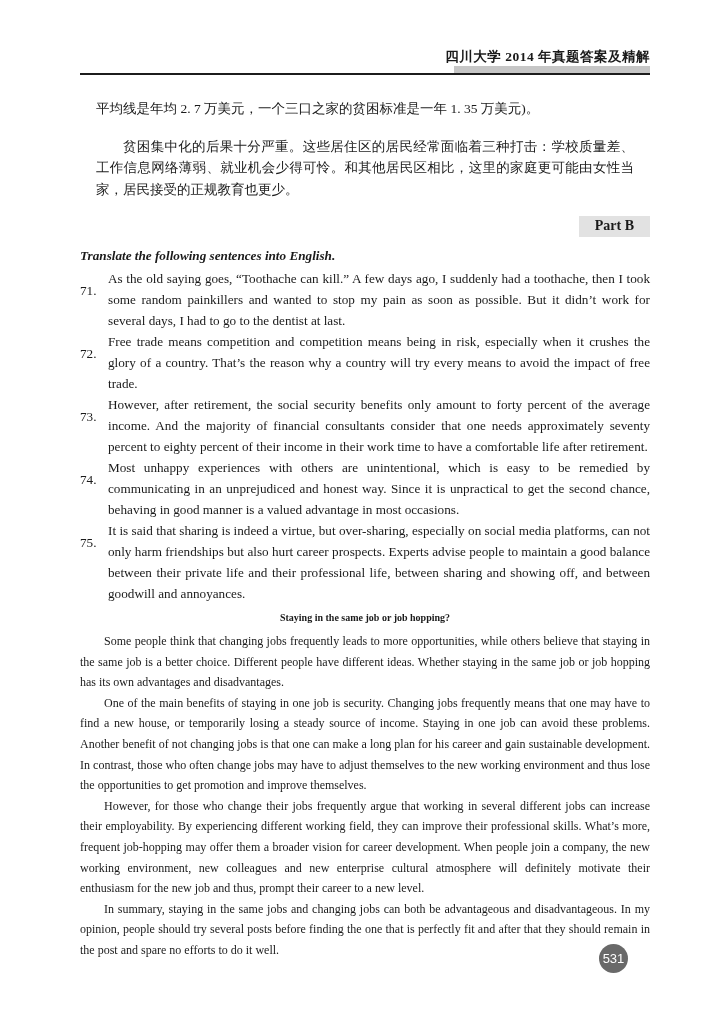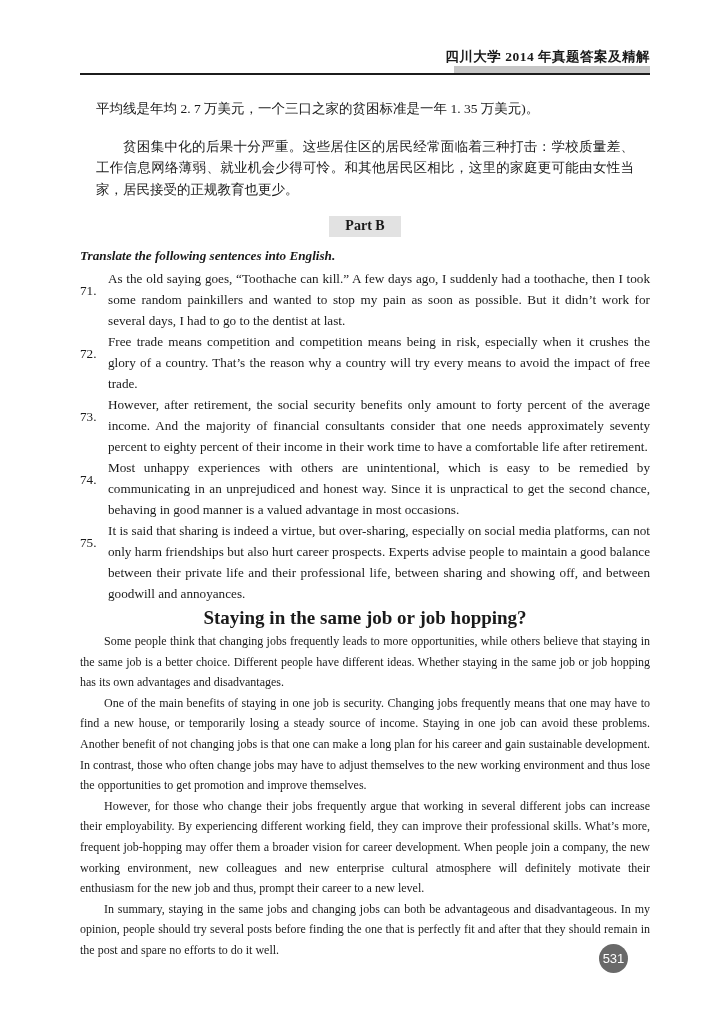--- a/index.html
+++ b/index.html
@@ -43,21 +43,21 @@
   }
 
   .cn-para {
     margin: 16px;
     font-size: 13.5px;
     line-height: 21.5px;
     text-align: justify;
   }
   .cn-indent { text-indent: 2em; }
 
-  .partb-wrap { text-align: center; margin: 5px 0 9px 0; }
+  .partb-wrap { text-align: right; margin: 5px 0 9px 0; }
   .partb-box {
     display: inline-block;
     background: #e2e2e2;
     font-weight: bold;
     font-size: 14px;
     padding: 1px 16px 2px 16px;
     line-height: 18px;
   }
 
   .instruction {
@@ -82,21 +82,21 @@
     margin: 14px 0 6px 0;
     font-size: 17px;
     font-weight: bold;
     line-height: 22px;
   }
   .writing-heading .sec-num { display: inline-block; width: 30px; }
 
   .essay-title {
     margin: 4px 0 3px 0;
     text-align: center;
-    font-size: 19px;
+    font-size: 10px;
     font-weight: bold;
     line-height: 20px;
   }
 
   .essay-para {
     margin: 0;
     font-size: 12px;
     line-height: 20.6px;
     text-align: justify;
     text-indent: 2em;

